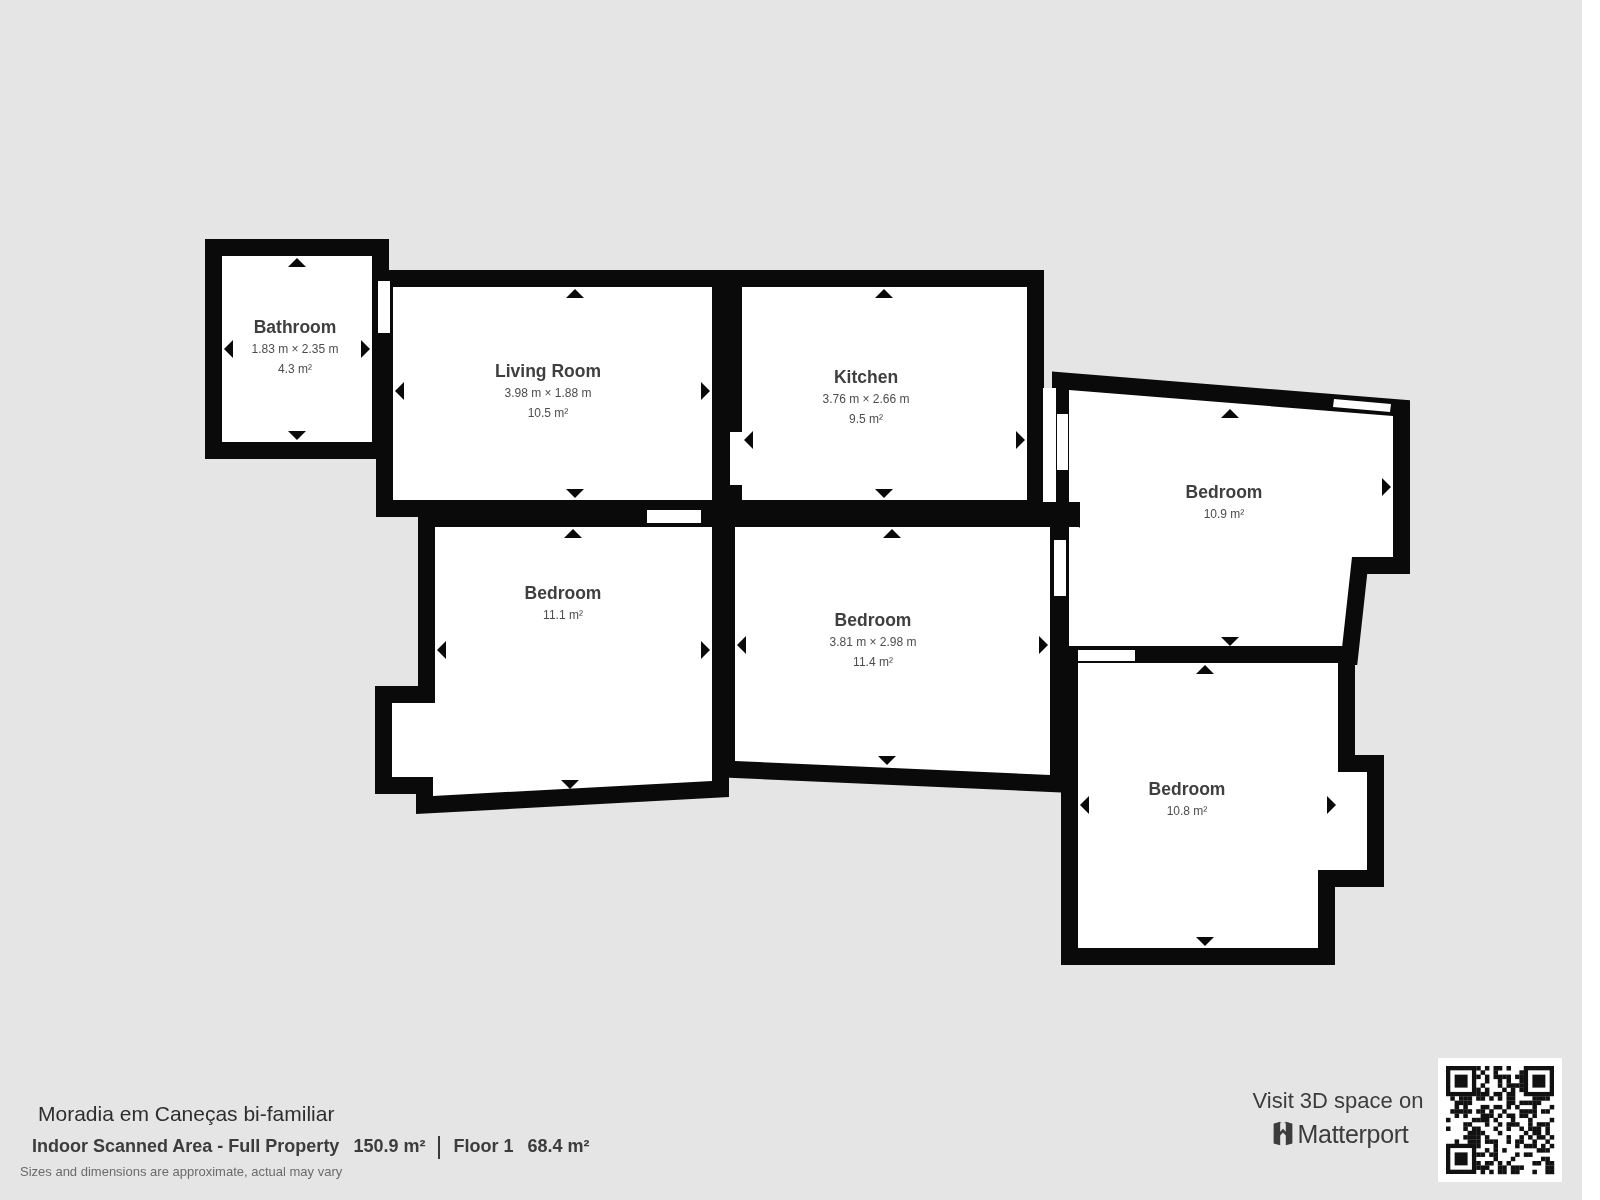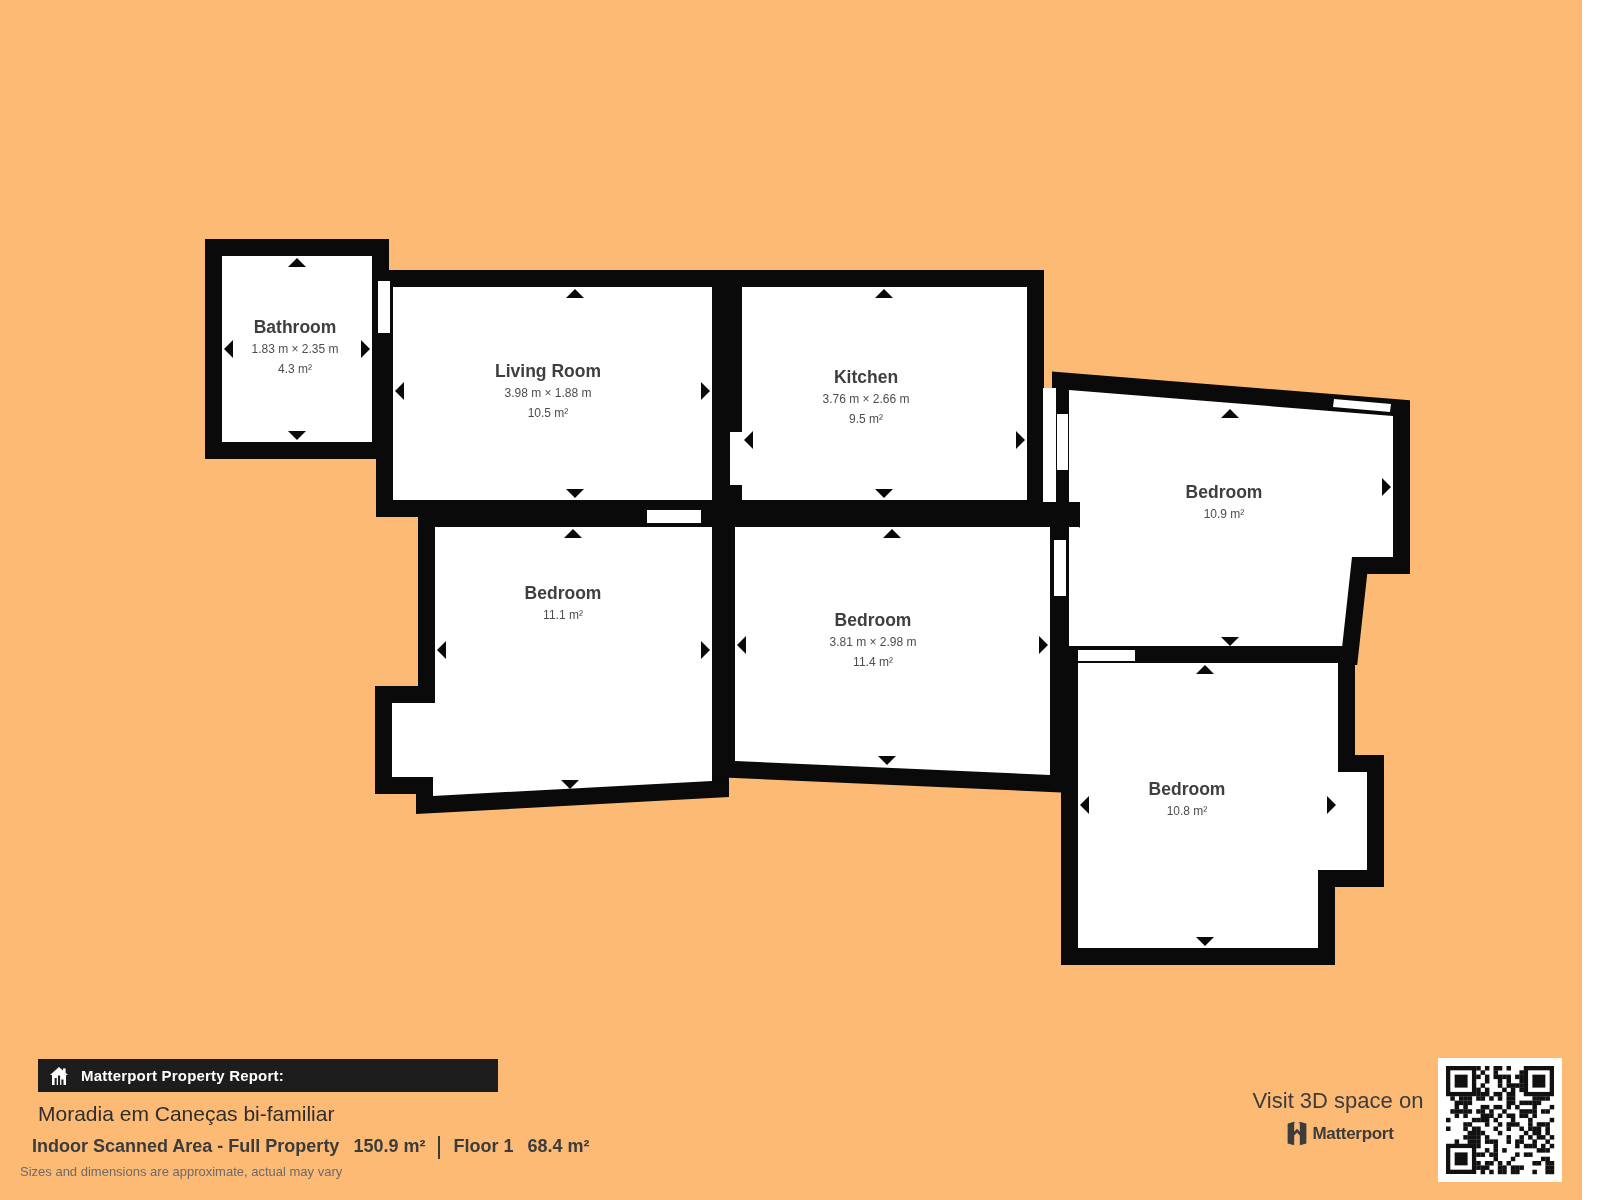--- a/index.html
+++ b/index.html
@@ -1,19 +1,19 @@
 <!DOCTYPE html>
 <html><head>
 <meta charset="utf-8">
 <style>
   html,body{margin:0;padding:0;}
   .stage{
     position:relative;
     width:1582px;height:1200px;
-    background:#fdba74;
+    background:#e5e5e5;
     overflow:hidden;
     font-family:"Liberation Sans", sans-serif;
   }
   .plan-svg{position:absolute;left:0;top:0;}
   .room-label{
     position:absolute;
     transform:translate(-50%,-50%);
     text-align:center;
     white-space:nowrap;
   }
@@ -82,22 +82,22 @@
   }
   .visit-text{
     font-size:22px;
     color:#3c3c3c;
   }
   .brand-row{
     margin-top:5px;
     display:flex;align-items:center;justify-content:center;
   }
   .brand-name{
-    font-size:17px;
-    font-weight:700;
+    font-size:25px;
+    font-weight:400;
     color:#3c3c3c;
     letter-spacing:-0.3px;
   }
   .qr-box{
     position:absolute;
     left:1438px;top:1058px;
     width:124px;height:124px;
     background:#ffffff;
   }
 </style>
@@ -206,30 +206,20 @@
     <div class="room-name">Bedroom</div>
     <div class="room-dims">3.81 m × 2.98 m</div>
     <div class="room-area">11.4 m²</div>
   </div>
 
   <div class="room-label" style="left:1187px;top:799px">
     <div class="room-name">Bedroom</div>
     <div class="room-area">10.8 m²</div>
   </div>
 
-  <div class="report-bar">
-    <svg width="20" height="20" viewBox="0 0 20 20">
-      <polygon points="10,1 19,9 17,9 17,19 3,19 3,9 1,9" fill="#ffffff"></polygon>
-      <rect x="14" y="2.4" width="2.6" height="4.5" fill="#ffffff"></rect>
-      <rect x="5.6" y="12" width="2.1" height="7" fill="#1d1d1d"></rect>
-      <rect x="9" y="9.5" width="2.1" height="9.5" fill="#1d1d1d"></rect>
-      <rect x="12.4" y="13.5" width="2.1" height="5.5" fill="#1d1d1d"></rect>
-    </svg>
-    <span class="report-bar-label">Matterport Property Report:</span>
-  </div>
 
   <div class="property-title">Moradia em Caneças bi-familiar</div>
 
   <div class="area-line">
     <span class="lbl">Indoor Scanned Area - Full Property</span>
     <span class="val">150.9 m²</span>
     <span class="vdiv"></span>
     <span class="lbl">Floor 1</span>
     <span class="val">68.4 m²</span>
   </div>

